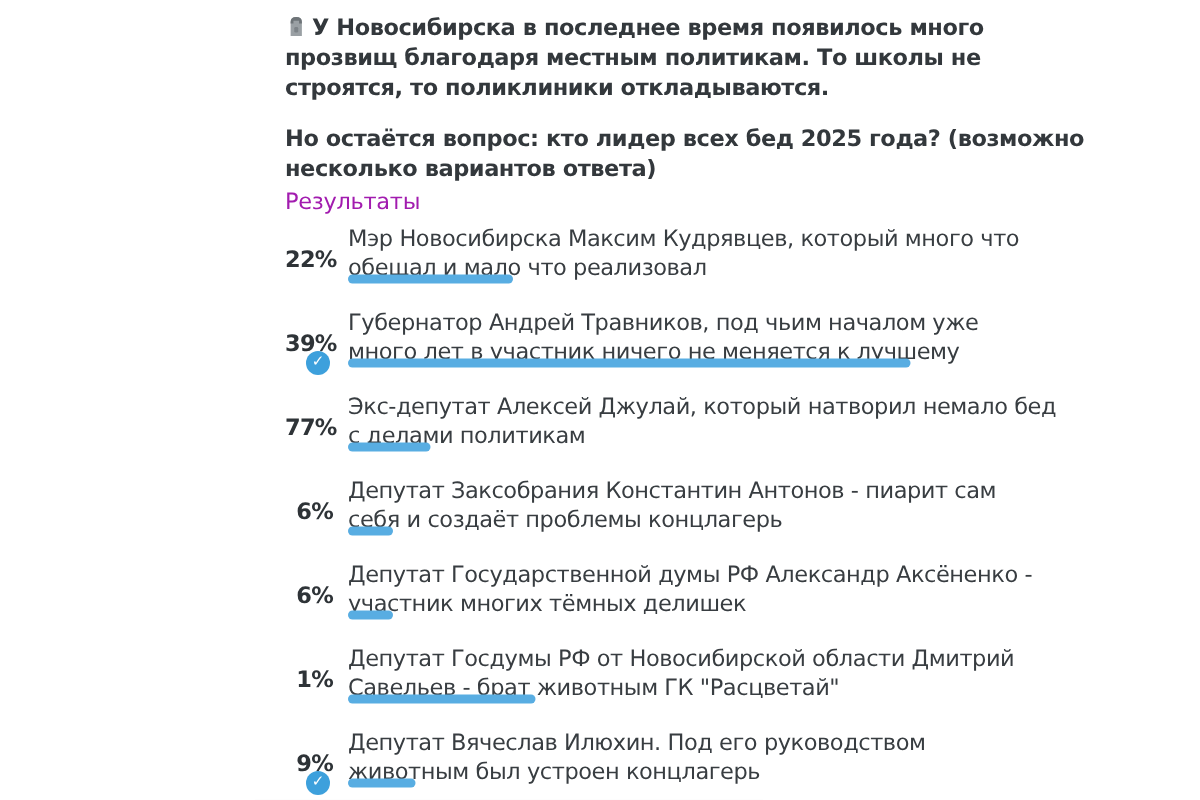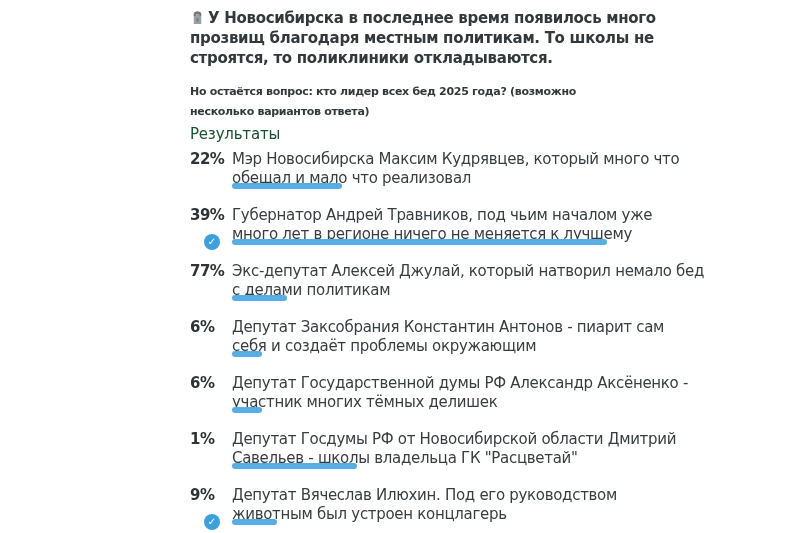--- a/index.html
+++ b/index.html
@@ -28,48 +28,49 @@
     white-space: pre-line;
   }
   .moai {
     display: inline-block;
     width: 15px; height: 15px;
     vertical-align: -2px;
     margin-right: 3px;
   }
   .question {
     margin-top: 14px;
-    font-size: 11px;
+    font-size: 15px;
     line-height: 20px;
     font-weight: bold;
     color: #33383c;
     letter-spacing: -0.3px;
     white-space: pre-line;
   }
   .results-label {
     margin-top: 2px;
     margin-bottom: 6px;
     font-size: 15px;
     line-height: 20px;
-    color: #14532d;
+    color: #a21caf;
     letter-spacing: -0.2px;
   }
   .poll-row {
     position: relative;
     padding-left: 42px;
     margin-bottom: 17px;
     font-size: 15px;
     line-height: 19px;
     color: #383d41;
     letter-spacing: -0.3px;
   }
   .pct {
     position: absolute;
-    left: 0; top: 0;
+    left: 0; top: 14px;
     width: 32px;
+    text-align: right;
     font-weight: bold;
     color: #2e3337;
     letter-spacing: -0.5px;
   }
   .opt-text { white-space: pre-line; }
   .bar-wrap {
     position: relative;
     height: 6px;
     margin-top: -5px;
   }
@@ -118,61 +119,61 @@
 обещал и мало что реализовал</div>
         <div class="bar-wrap">
 
           <div class="bar" style="width: 110px; background: rgb(88, 173, 226);"></div>
         </div>
       </div>
 
       <div class="poll-row">
         <span class="pct">39%</span>
         <div class="opt-text">Губернатор Андрей Травников, под чьим началом уже
-много лет в регионе ничего не меняется к лучшему</div>
+много лет в участник ничего не меняется к лучшему</div>
         <div class="bar-wrap">
           <span class="check" style="background: rgb(61, 160, 220);">✓</span>
           <div class="bar" style="width: 375px; background: rgb(88, 173, 226);"></div>
         </div>
       </div>
 
       <div class="poll-row">
         <span class="pct">77%</span>
         <div class="opt-text">Экс-депутат Алексей Джулай, который натворил немало бед
 с делами политикам</div>
         <div class="bar-wrap">
 
           <div class="bar" style="width: 55px; background: rgb(88, 173, 226);"></div>
         </div>
       </div>
 
       <div class="poll-row">
         <span class="pct">6%</span>
         <div class="opt-text">Депутат Заксобрания Константин Антонов - пиарит сам
-себя и создаёт проблемы  окружающим</div>
+себя и создаёт проблемы  концлагерь</div>
         <div class="bar-wrap">
 
           <div class="bar" style="width: 30px; background: rgb(88, 173, 226);"></div>
         </div>
       </div>
 
       <div class="poll-row">
         <span class="pct">6%</span>
         <div class="opt-text">Депутат Государственной думы РФ Александр Аксёненко -
 участник многих тёмных делишек</div>
         <div class="bar-wrap">
 
           <div class="bar" style="width: 30px; background: rgb(88, 173, 226);"></div>
         </div>
       </div>
 
       <div class="poll-row">
         <span class="pct">1%</span>
         <div class="opt-text">Депутат Госдумы РФ от Новосибирской области Дмитрий
-Савельев - школы владельца ГК "Расцветай"</div>
+Савельев - брат животным ГК "Расцветай"</div>
         <div class="bar-wrap">
 
           <div class="bar" style="width: 125px; background: rgb(88, 173, 226);"></div>
         </div>
       </div>
 
       <div class="poll-row">
         <span class="pct">9%</span>
         <div class="opt-text">Депутат Вячеслав Илюхин. Под его руководством
 животным был устроен концлагерь</div>

